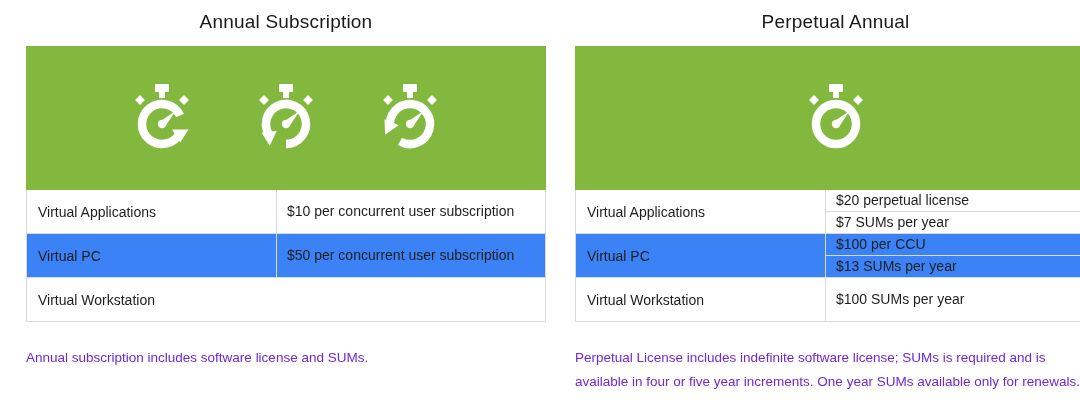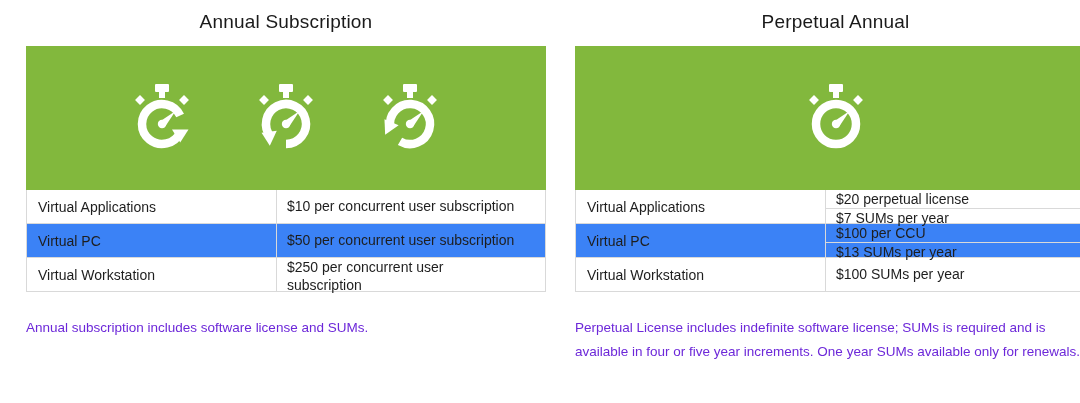--- a/index.html
+++ b/index.html
@@ -25,21 +25,21 @@
     display: flex; align-items: center; justify-content: center;
     gap: 60px;
   }
   .banner svg { display: block; }
 
   .rows {
     border-left: 1px solid #d9d9d9;
     border-right: 1px solid #d9d9d9;
   }
   .row {
-    display: flex; height: 34px;
+    display: flex; height: 44px;
     border-bottom: 1px solid #d9d9d9;
     background: #ffffff;
   }
   .row.striped { background: #3b82f6; }
   .label-cell {
     width: 249px; flex: 0 0 249px;
     display: flex; align-items: center;
     padding-left: 11px;
     font-size: 14px;
   }
@@ -128,24 +128,20 @@
         </div>
       </div>
       <div class="row striped">
         <div class="label-cell">Virtual PC</div>
         <div class="value-cell">
           <div class="value-line">$50 per concurrent user subscription</div>
         </div>
       </div>
       <div class="row">
         <div class="label-cell">Virtual Workstation</div>
-        <div class="value-cell">
-          <div class="value-line">$250 per concurrent user
-subscription</div>
-        </div>
       </div>
     </div>
 
     <div class="footnote">Annual subscription includes software license and SUMs.</div>
   </div>
 
   <div class="col right">
     <div class="tbl-title">Perpetual Annual</div>
 
     <div class="banner">

